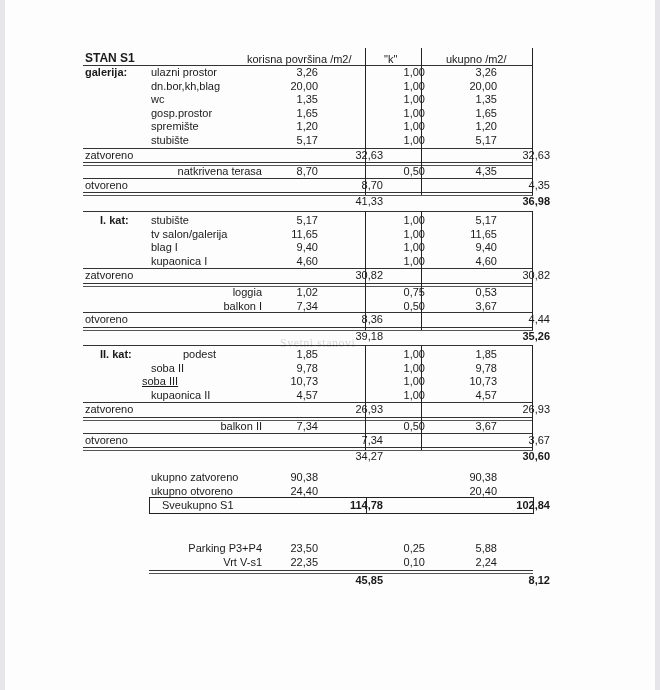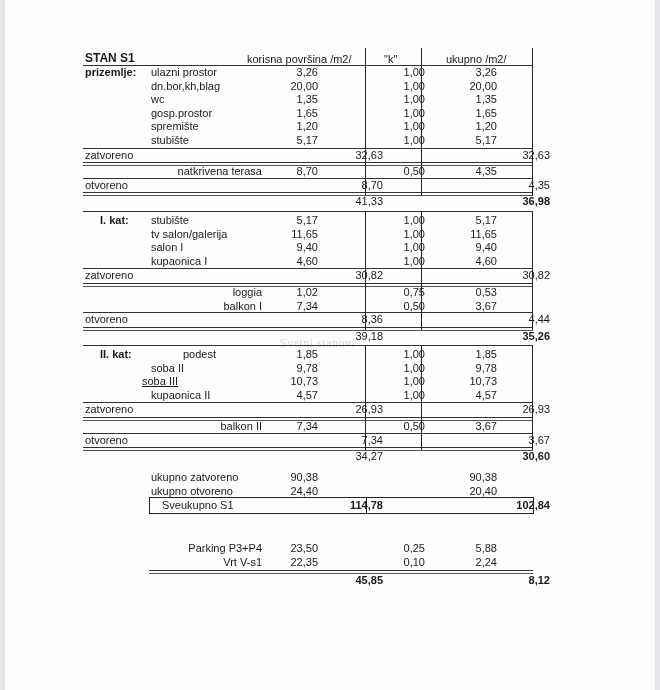--- a/index.html
+++ b/index.html
@@ -28,21 +28,21 @@
 
   <div class="t b" style="left:85px;top:52px;font-size:12px;">STAN S1</div>
   <div class="t" style="left:247px;top:53px;">korisna površina /m2/</div>
   <div class="t" style="left:384px;top:53px;">"k"</div>
   <div class="t" style="left:446px;top:53px;">ukupno /m2/</div>
   <div class="wm" style="left:280px;top:336px;">Svetni stanovi</div>
 <div class="hl" style="left: 83px; width: 450px; top: 65px;"></div>
     <div class="vl" style="left: 365px; top: 48px; height: 18px;"></div>
     <div class="vl" style="left: 421px; top: 48px; height: 18px;"></div>
     <div class="vl" style="left: 532px; top: 48px; height: 18px;"></div>
-    <div class="t b" style="left: 85px; top: 66px;">prizemlje:</div>
+    <div class="t b" style="left: 85px; top: 66px;">galerija:</div>
     <div class="t" style="left: 151px; top: 66px;">ulazni prostor</div>
     <div class="t" style="right: 362px; text-align: right; top: 66px;">3,26</div>
     <div class="t" style="right: 255px; text-align: right; top: 66px;">1,00</div>
     <div class="t" style="right: 183px; text-align: right; top: 66px;">3,26</div>
     <div class="t" style="left: 151px; top: 79.6px;">dn.bor,kh,blag</div>
     <div class="t" style="right: 362px; text-align: right; top: 79.6px;">20,00</div>
     <div class="t" style="right: 255px; text-align: right; top: 79.6px;">1,00</div>
     <div class="t" style="right: 183px; text-align: right; top: 79.6px;">20,00</div>
     <div class="t" style="left: 151px; top: 93.2px;">wc</div>
     <div class="t" style="right: 362px; text-align: right; top: 93.2px;">1,35</div>
@@ -82,21 +82,21 @@
     <div class="hl" style="left: 83px; width: 450px; top: 211px;"></div>
     <div class="t b" style="left: 100px; top: 214px;">I. kat:</div>
     <div class="t" style="left: 151px; top: 214px;">stubište</div>
     <div class="t" style="right: 362px; text-align: right; top: 214px;">5,17</div>
     <div class="t" style="right: 255px; text-align: right; top: 214px;">1,00</div>
     <div class="t" style="right: 183px; text-align: right; top: 214px;">5,17</div>
     <div class="t" style="left: 151px; top: 227.6px;">tv salon/galerija</div>
     <div class="t" style="right: 362px; text-align: right; top: 227.6px;">11,65</div>
     <div class="t" style="right: 255px; text-align: right; top: 227.6px;">1,00</div>
     <div class="t" style="right: 183px; text-align: right; top: 227.6px;">11,65</div>
-    <div class="t" style="left: 151px; top: 241.2px;">salon I</div>
+    <div class="t" style="left: 151px; top: 241.2px;">blag I</div>
     <div class="t" style="right: 362px; text-align: right; top: 241.2px;">9,40</div>
     <div class="t" style="right: 255px; text-align: right; top: 241.2px;">1,00</div>
     <div class="t" style="right: 183px; text-align: right; top: 241.2px;">9,40</div>
     <div class="t" style="left: 151px; top: 254.8px;">kupaonica I</div>
     <div class="t" style="right: 362px; text-align: right; top: 254.8px;">4,60</div>
     <div class="t" style="right: 255px; text-align: right; top: 254.8px;">1,00</div>
     <div class="t" style="right: 183px; text-align: right; top: 254.8px;">4,60</div>
     <div class="hl" style="left: 83px; width: 450px; top: 268.4px;"></div>
     <div class="t" style="left: 85px; top: 269.4px;">zatvoreno</div>
     <div class="t" style="right: 297px; text-align: right; top: 269.4px;">30,82</div>

